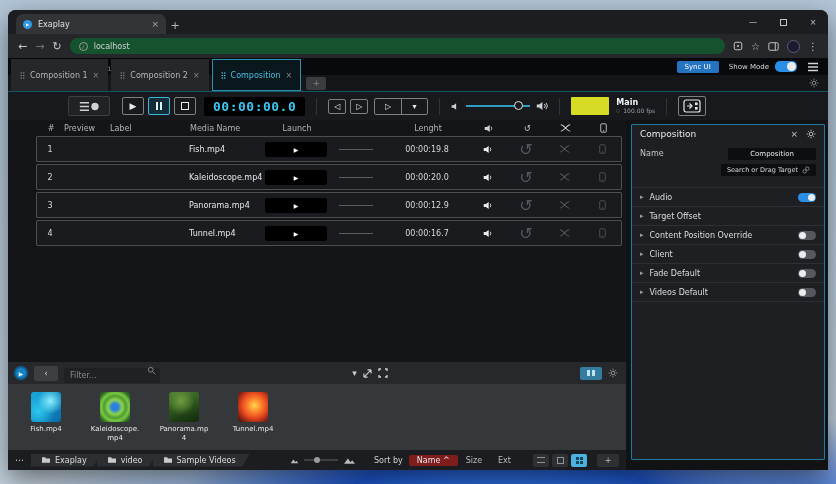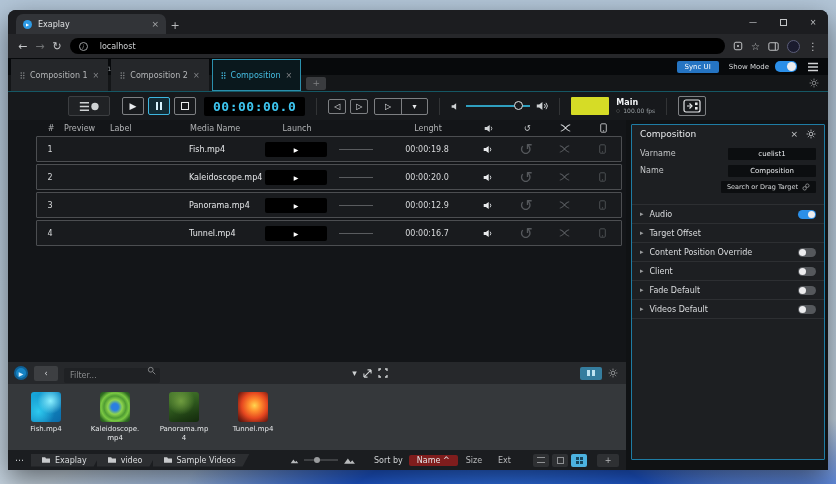--- a/index.html
+++ b/index.html
@@ -19,21 +19,21 @@
   .favicon{width:9px;height:9px;border-radius:50%;background:#2e9be6;display:flex;align-items:center;justify-content:center;color:#fff;font-size:4px;flex:0 0 auto}
   .btab-title{flex:1;white-space:nowrap;overflow:hidden}
   .ic-x{color:#a6a8aa;font-size:9px;line-height:1}
   .newtab{width:18px;height:18px;display:flex;align-items:center;justify-content:center;color:#b9bbbd;font-size:11px}
   .winctl{margin-left:auto;display:flex;align-items:center;height:100%}
   .wbtn{width:30px;height:100%;display:flex;align-items:center;justify-content:center;color:#c3c5c7;font-size:8px}
   .wbox{width:7px;height:7px;border:1px solid #c3c5c7}
   .curl{height:24px;background:#26272a;display:flex;align-items:center;gap:8px;padding:0 10px;flex:0 0 auto}
   .nav{color:#c6c8ca;font-size:11px;line-height:1}
   .nav.dim{color:#6f7173}
-  .pill{flex:1;height:16px;background:#000000;border-radius:8px;display:flex;align-items:center;gap:12px;padding:0 9px;color:#cfd1d3;font-size:8px}
+  .pill{flex:1;height:16px;background:#14532d;border-radius:8px;display:flex;align-items:center;gap:6px;padding:0 9px;color:#cfd1d3;font-size:8px}
   .infoc{width:9px;height:9px;border:1px solid #9a9c9e;border-radius:50%;color:#9a9c9e;font-size:6px;display:flex;align-items:center;justify-content:center;font-style:italic}
   .curl .ric{color:#c0c2c4;display:flex;align-items:center}
   .avatar{width:13px;height:13px;border-radius:50%;background:#1a1b2e;border:1.5px solid #5b5d78}
   .kebab{color:#c0c2c4;font-size:10px;letter-spacing:0}
 
   
   .app{flex:1;background:#101214;display:flex;flex-direction:column;min-height:0}
   .ahead{height:17px;background:#07090b;display:flex;align-items:center;padding:0 9px;flex:0 0 auto}
   .logo{font-size:11px;font-weight:bold;color:#46bde2;letter-spacing:.6px}
   .logo-circle{width:10px;height:10px;border-radius:50%;background:#1583c4;display:inline-flex;align-items:center;justify-content:center;color:#e8f6ff;font-size:5px;margin-left:3px;vertical-align:1px}
@@ -664,24 +664,20 @@
             <span class="ml icx">×</span>
             <span class="gearic">
               <svg width="10" height="10" viewBox="0 0 16 16">
                   <circle cx="8" cy="8" r="3" fill="none" stroke="currentColor" stroke-width="1.5"></circle>
                   <path d="M8 1v2M8 13v2M1 8h2M13 8h2M3 3l1.4 1.4M11.6 11.6L13 13M13 3l-1.4 1.4M4.4 11.6L3 13" stroke="currentColor" stroke-width="1.5"></path>
                 </svg>
             </span>
           </div>
           <div class="ifields">
             <div class="ifrow">
-              <span class="iflabel">Varname</span>
-              <span class="ival">cuelist1</span>
-            </div>
-            <div class="ifrow">
               <span class="iflabel">Name</span>
               <span class="ival">Composition</span>
             </div>
             <div class="targetrow">
               <span class="targetbtn">
                 <span>Search or Drag Target</span>
                 <span class="lic">
                   <svg width="8" height="8" viewBox="0 0 12 12">
                       <circle cx="4" cy="8" r="2.6" fill="none" stroke="currentColor" stroke-width="1.2"></circle>
                       <circle cx="8" cy="4" r="2.6" fill="none" stroke="currentColor" stroke-width="1.2"></circle>

